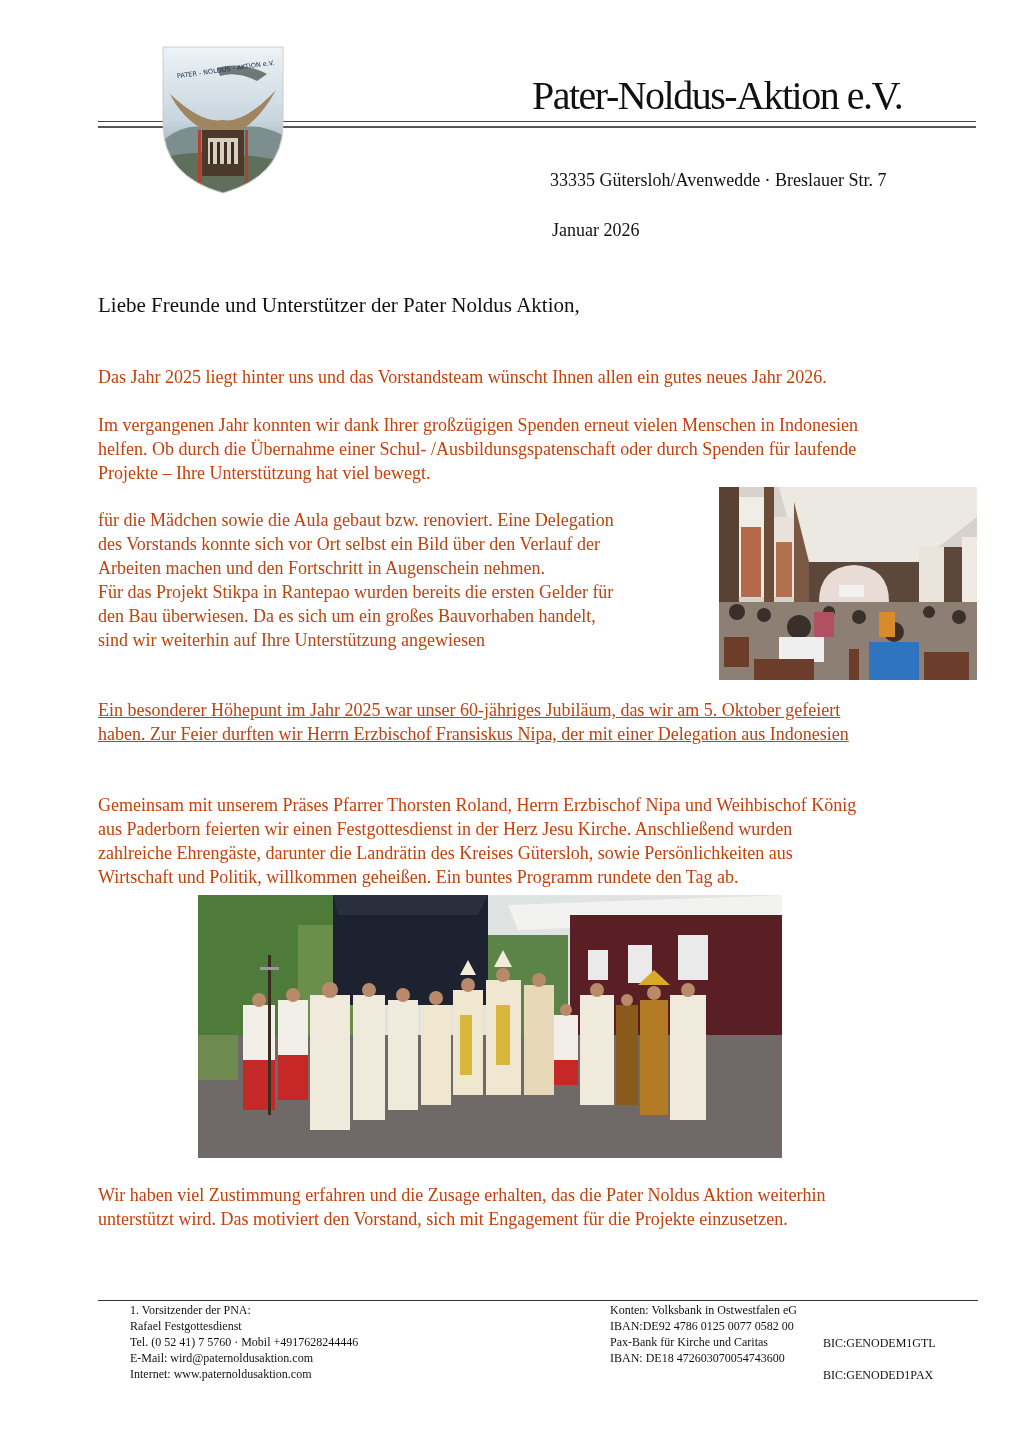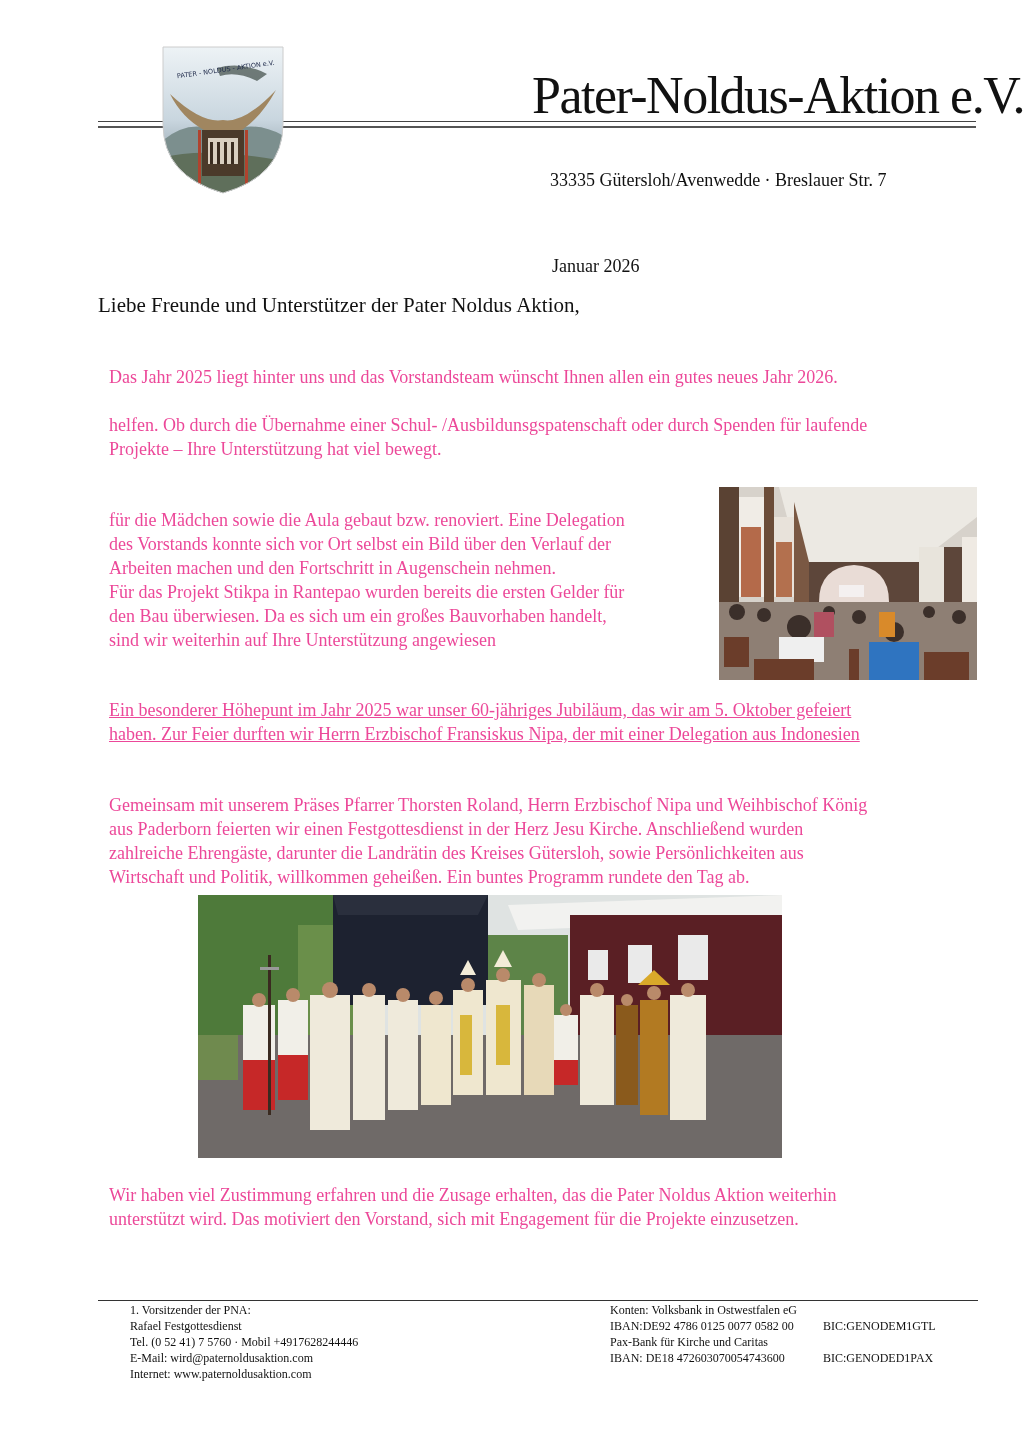--- a/index.html
+++ b/index.html
@@ -3,48 +3,48 @@
 <meta charset="utf-8">
 <style>
   html, body { margin: 0; padding: 0; background: #ffffff; }
   body { width: 1024px; height: 1448px; position: relative; overflow: hidden;
          font-family: "Liberation Serif", "DejaVu Serif", serif; color: #111; }
   .abs { position: absolute; }
 
   
   .hdr-line1 { left: 98px; top: 121px; width: 878px; height: 1px; background: #444; }
   .hdr-line2 { left: 98px; top: 126px; width: 878px; height: 2px; background: #555; }
-  .org-title { left: 532px; top: 72px; font-size: 52px; letter-spacing: -1.5px; line-height: 48px; color: #111; white-space: nowrap; }
+  .org-title { left: 532px; top: 72px; font-size: 40px; letter-spacing: -1.5px; line-height: 48px; color: #111; white-space: nowrap; }
   .address { left: 550px; top: 169px; font-size: 18px; line-height: 22px; white-space: nowrap; }
-  .date { left: 552px; top: 219px; font-size: 18px; line-height: 22px; white-space: nowrap; margin-top: 36px; }
+  .date { left: 552px; top: 219px; font-size: 18px; line-height: 22px; white-space: nowrap; }
 
   
   .logo { left: 162px; top: 46px; width: 122px; height: 148px; }
 
   
   .salutation { left: 98px; top: 292px; font-size: 21px; line-height: 26px; white-space: nowrap; }
-  .para { left: 98px; font-size: 18px; line-height: 24px; color: #ec4899; margin-left: 11px; }
+  .para { left: 98px; font-size: 18px; line-height: 24px; color: #c2410c; }
   .p1 { top: 365px; width: 880px; white-space: nowrap; }
   .p2 { top: 413px; width: 890px; }
   .p3 { top: 508px; width: 600px; }
   .p4 { top: 698px; width: 890px; text-decoration: underline; }
   .p5 { top: 793px; width: 890px; }
   .p6 { top: 1183px; width: 890px; }
   .line { display: block; white-space: nowrap; }
 
   
   .photo-hall { left: 719px; top: 487px; width: 258px; height: 193px; overflow: hidden; }
   .photo-group { left: 198px; top: 895px; width: 584px; height: 263px; overflow: hidden; }
 
   
   .ftr-line { left: 98px; top: 1300px; width: 880px; height: 1px; background: #333; }
   .ftr { font-size: 12px; line-height: 16px; color: #111; white-space: nowrap; }
   .ftr-left { left: 98px; top: 1302px; margin-left: 32px; }
   .ftr-right { left: 610px; top: 1302px; }
-  .ftr-right .bic { position: absolute; left: 213px; }
+  .ftr-right .bic { position: absolute; left: 213px; margin-top: 17px; }
 </style>
 </head>
 <body>
 
 <div class="abs hdr-line1"></div>
 <div class="abs hdr-line2"></div>
 
 <div class="abs logo">
   <svg width="122" height="148" viewBox="0 0 122 148">
     <defs>
@@ -81,20 +81,21 @@
 <div class="abs address">33335 Gütersloh/Avenwedde · Breslauer Str. 7</div>
 <div class="abs date">Januar 2026</div>
 
 <div class="abs salutation">Liebe Freunde und Unterstützer der Pater Noldus Aktion,</div>
 
 <div class="abs para p1">
   <span class="line">Das Jahr 2025 liegt hinter uns und das Vorstandsteam wünscht Ihnen allen ein gutes neues Jahr 2026.</span>
 </div>
 
 <div class="abs para p2">
+  <span class="line">Im vergangenen Jahr konnten wir dank Ihrer großzügigen Spenden erneut vielen Menschen in Indonesien</span>
   <span class="line">helfen. Ob durch die Übernahme einer Schul- /Ausbildunsgspatenschaft oder durch Spenden für laufende</span>
   <span class="line">Projekte – Ihre Unterstützung hat viel bewegt.</span>
 </div>
 
 <div class="abs para p3">
   <span class="line">für die Mädchen sowie die Aula gebaut bzw. renoviert. Eine Delegation</span>
   <span class="line">des Vorstands konnte sich vor Ort selbst ein Bild über den Verlauf der</span>
   <span class="line">Arbeiten machen und den Fortschritt in Augenschein nehmen.</span>
   <span class="line">Für das Projekt Stikpa in Rantepao wurden bereits die ersten Gelder für</span>
   <span class="line">den Bau überwiesen. Da es sich um ein großes Bauvorhaben handelt,</span>

